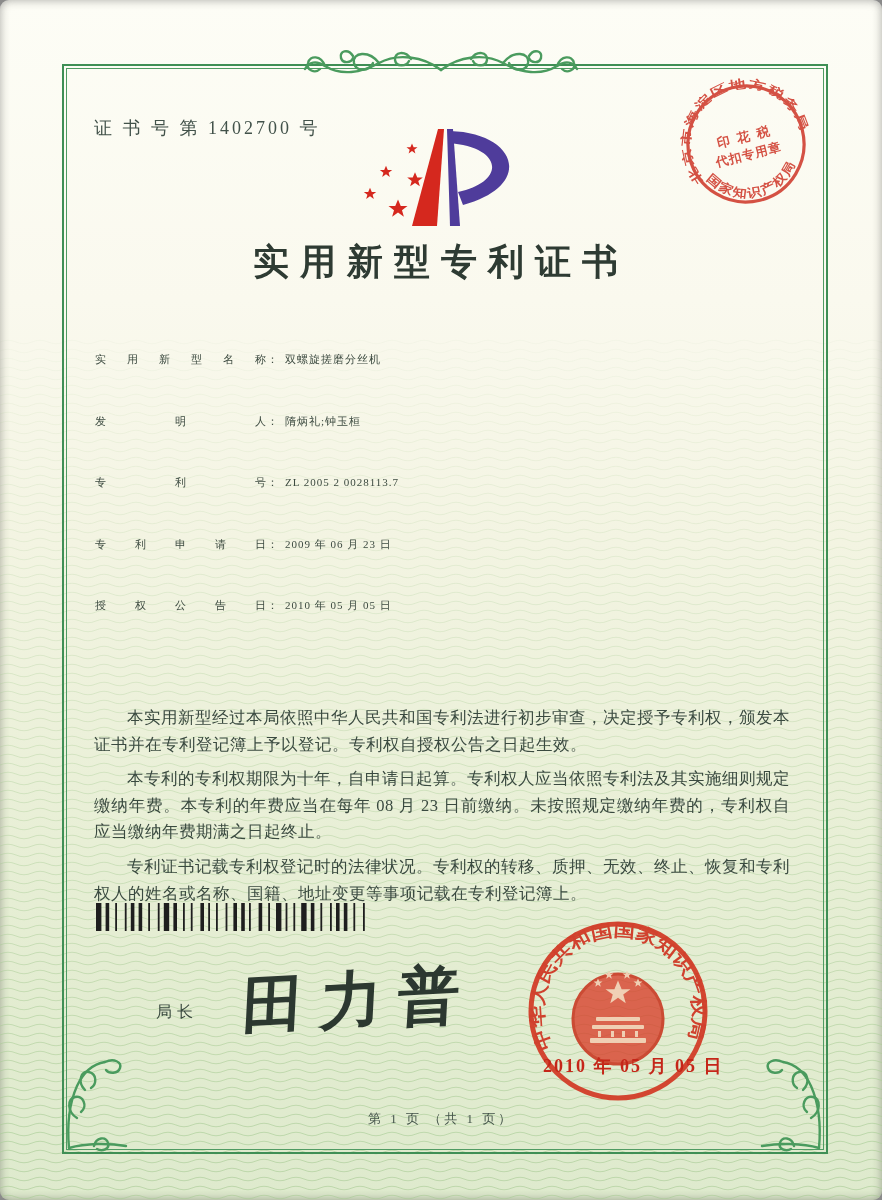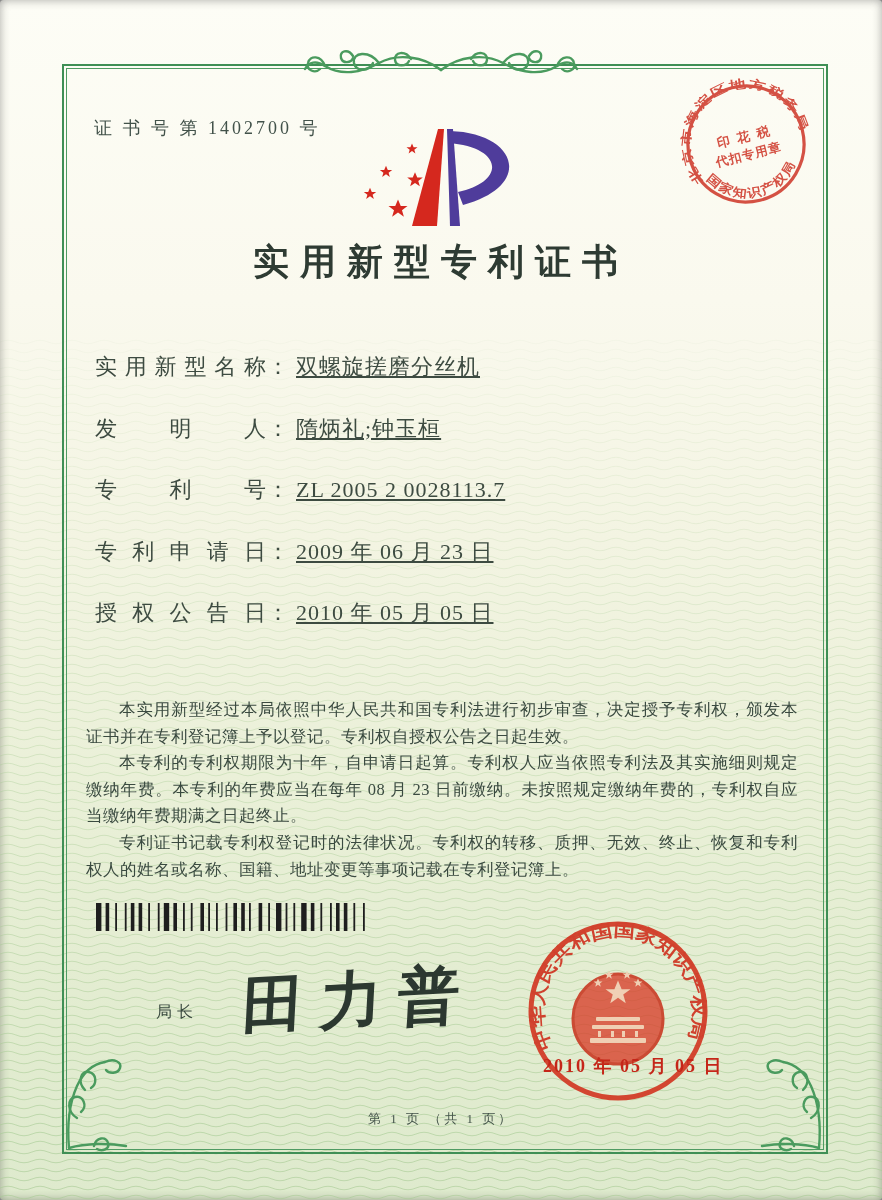--- a/index.html
+++ b/index.html
@@ -1,18 +1,18 @@
 <!DOCTYPE html>
 <html><head>
 <meta charset="utf-8">
 <style>
   html,body{margin:0;padding:0;background:#8a8a8a;}
   .page{
     position:relative;width:882px;height:1200px;overflow:hidden;margin:0 auto;
-    border-radius:4px;
+    border-radius:9px;
     background:linear-gradient(180deg,#fdfdf6 0%,#faf9ee 25%,#f3f4e2 45%,#eaf0d8 65%,#e2ecd0 85%,#deeacd 100%);
     box-shadow:inset 0 0 10px rgba(40,40,40,.4);
     font-family:"Liberation Serif","DejaVu Serif",serif;
     color:#3d4b41;
   }
   svg.bg{position:absolute;left:0;top:0;z-index:0;}
   .frame{
     position:absolute;left:62px;top:64px;width:762px;height:1086px;
     border:2px solid #3f8f55;z-index:1;pointer-events:none;
   }
@@ -25,28 +25,28 @@
     position:absolute;left:94px;top:116px;z-index:3;
     font-size:18px;letter-spacing:3px;color:#42524a;
   }
   .logo{position:absolute;left:322px;top:124px;z-index:3;}
   .title{
     position:absolute;left:0;top:238px;width:100%;text-align:center;z-index:3;
     font-size:36px;font-weight:700;letter-spacing:11px;color:#2e3b33;
   }
   .tax-stamp{position:absolute;left:676px;top:74px;z-index:4;}
   .fields{position:absolute;left:95px;top:352px;width:640px;z-index:3;}
-  .field-row{height:61.5px;font-size:22px;letter-spacing:1px;text-decoration:underline;}
+  .field-row{height:61.5px;font-size:11px;letter-spacing:1px;}
   .f-label{display:inline-block;width:172px;text-align:justify;text-align-last:justify;vertical-align:top;}
   .f-colon{display:inline-block;margin-right:6px;}
   .paras{
     position:absolute;left:86px;top:697px;width:712px;z-index:3;
     font-size:16.5px;line-height:26.6px;text-align:justify;letter-spacing:.5px;color:#3a4a40;
   }
-  .paras p{margin:0;text-indent:2em;font-family:Liberation Serif, serif;}
+  .paras p{margin:8px;text-indent:2em;font-family:Liberation Serif, serif;}
   .barcode{position:absolute;left:95px;top:903px;z-index:3;}
   .director{position:absolute;left:156px;top:1002px;z-index:3;font-size:16px;letter-spacing:5px;color:#38483e;}
   .signature{
     position:absolute;left:242px;top:958px;z-index:4;
     font-size:62px;font-weight:700;letter-spacing:16px;color:#2c3830;
     transform:rotate(-3deg) skewX(-6deg);
     font-family:"Liberation Serif","DejaVu Serif",serif;
   }
   .seal{position:absolute;left:528px;top:921px;z-index:4;}
   .seal-date{

